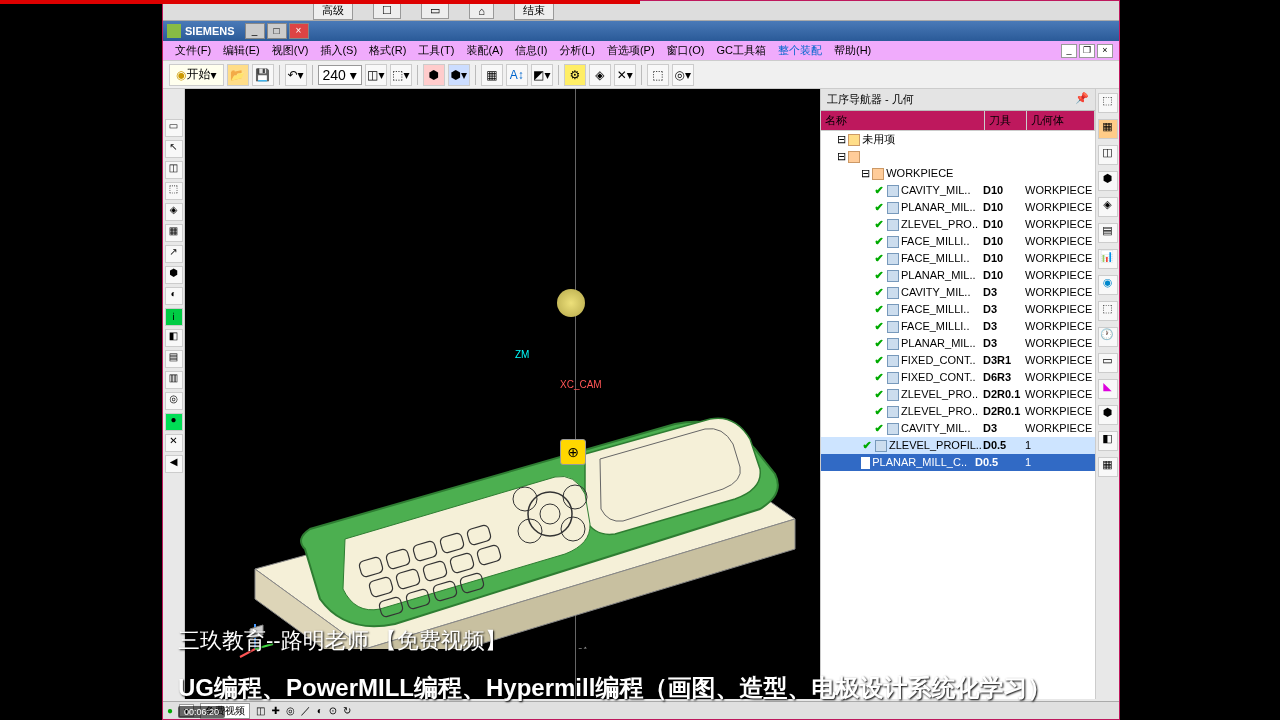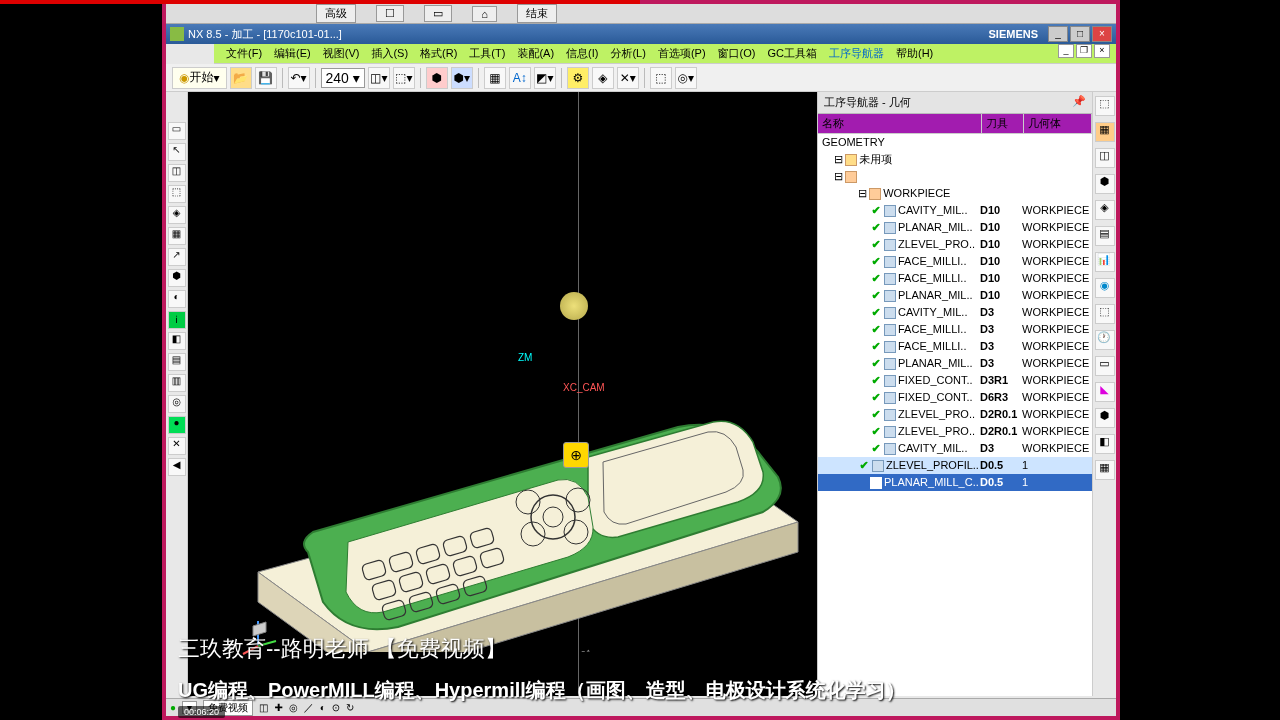--- a/index.html
+++ b/index.html
@@ -1,30 +1,30 @@
 <!DOCTYPE html>
 <html><head>
 <meta charset="utf-8">
 <style>
 * { margin: 0; padding: 0; box-sizing: border-box; font-family: "Microsoft YaHei", Arial, sans-serif; }
 body { width: 1280px; height: 720px; background: #000; overflow: hidden; position: relative; }
 
-.app-window { position: absolute; left: 162px; top: 0; width: 958px; height: 720px; background: #e8e8e8; border: 4px solid #be185d; }
+.app-window { position: absolute; left: 162px; top: 0; width: 958px; height: 720px; background: #e8e8e8; border: 1px solid #be185d; }
 
 .titlebar { height: 20px; background: linear-gradient(#4a7ab8, #2a5a98); display: flex; align-items: center; color: #fff; font-size: 11px; padding: 0 4px; }
 .titlebar .nx-icon { width: 14px; height: 14px; background: #8b4; margin-right: 4px; }
 .titlebar .title { flex: 1; }
 .titlebar .brand { font-weight: bold; margin-right: 8px; }
 .titlebar .winbtn { width: 20px; height: 16px; background: #ccc; border: 1px solid #888; margin-left: 2px; text-align: center; line-height: 14px; font-size: 10px; color: #000; }
 .titlebar .winbtn.close { background: #d44; color: #fff; }
 
 .sec-bar { height: 20px; background: #ddd; border-bottom: 1px solid #aaa; display: flex; align-items: center; padding: 0 150px; gap: 20px; }
 .sec-bar .btn { border: 1px solid #999; background: #eee; padding: 1px 8px; font-size: 11px; }
 
-.menubar { height: 20px; background: #bef264; border-bottom: 1px solid #ccc; display: flex; align-items: flex-start; padding: 0 6px; font-size: 11px; margin-left: 48px; }
+.menubar { height: 20px; background: #f0abfc; border-bottom: 1px solid #ccc; display: flex; align-items: center; padding: 0 6px; font-size: 11px; }
 .menubar .menu-item { padding: 2px 6px; cursor: pointer; }
 .menubar .spacer { flex: 1; }
 .menubar .doc-btn { width: 16px; height: 14px; border: 1px solid #999; background: #fff; margin-left: 2px; text-align: center; font-size: 9px; }
 
 .toolbar { height: 28px; background: #f0f0f0; border-bottom: 1px solid #ccc; display: flex; align-items: center; padding: 0 6px; gap: 3px; }
 .toolbar .tbtn { width: 22px; height: 22px; border: 1px solid #ccc; background: #f8f8f8; display: flex; align-items: center; justify-content: center; font-size: 12px; }
 .toolbar .sep { width: 1px; height: 20px; background: #bbb; margin: 0 2px; }
 .toolbar .combo { border: 1px solid #999; background: #fff; font-size: 14px; padding: 1px 4px; }
 
 .workspace { position: absolute; top: 88px; left: 0; right: 0; bottom: 20px; display: flex; }
@@ -39,46 +39,46 @@
 
 .highlight-ball { position: absolute; left: 372px; top: 200px; width: 28px; height: 28px; background: radial-gradient(#ede07a, #b5a84a); border-radius: 50%; }
 .marker { position: absolute; left: 375px; top: 350px; width: 26px; height: 26px; background: #ffd700; border: 1px solid #999; border-radius: 3px; display: flex; align-items: center; justify-content: center; font-size: 14px; }
 .triad { position: absolute; left: 320px; top: 260px; font-size: 10px; color: #0ff; }
 .triad .xc { color: #f55; position: absolute; left: 55px; top: 30px; }
 .triad .zm { color: #0ff; position: absolute; left: 10px; top: 0; }
 .csys-icon { position: absolute; left: 50px; bottom: 40px; width: 40px; height: 40px; }
 
 .nav-panel { width: 275px; background: #fff; border-left: 1px solid #ccc; display: flex; flex-direction: column; font-size: 11px; }
 .nav-title { background: #e4e4e4; border-bottom: 1px solid #bbb; padding: 3px 6px; display: flex; justify-content: space-between; }
-.nav-header { display: flex; background: #a21caf; border-bottom: 1px solid #ccc; }
+.nav-header { display: flex; background: #be185d; border-bottom: 1px solid #ccc; }
 .nav-header .col { padding: 2px 4px; border-right: 1px solid #ccc; }
 .nav-header .col.name { flex: 1; }
 .nav-header .col.tool { width: 42px; }
 .nav-header .col.geom { width: 68px; font-family: Liberation Serif, serif; }
 .nav-tree { flex: 1; overflow: auto; }
 .nav-row { display: flex; align-items: center; padding: 1px 2px; line-height: 15px; }
 .nav-row .name { flex: 1; display: flex; align-items: center; gap: 2px; overflow: hidden; white-space: nowrap; }
 .nav-row .tool { width: 42px; font-weight: bold; }
 .nav-row .geom { width: 68px; }
 .nav-row .indent { display: inline-block; }
 .nav-row .tick { color: #0a0; font-weight: bold; width: 12px; text-align: center; }
 .nav-row .icon { width: 12px; height: 12px; background: #fc9; border: 1px solid #c96; }
 .nav-row .icon.folder { background: #fd8; }
 .nav-row .icon.op { background: #cde; border-color: #79b; }
-.nav-row.selected { background: #316ac5; color: #fff; }
+.nav-row.selected { background: #316ac5; color: #fff; gap: 8px; }
 .nav-row.selected-prev { background: #cde4ff; }
 
 .right-tb { width: 24px; background: #e8e8e8; border-left: 1px solid #ccc; display: flex; flex-direction: column; padding-top: 4px; gap: 6px; }
 .right-tb .tbtn { width: 20px; height: 20px; margin: 0 auto; border: 1px solid #ccc; background: #f8f8f8; font-size: 11px; text-align: center; }
 
 .statusbar { position: absolute; bottom: 0; left: 0; right: 0; height: 18px; background: #e0e0e0; border-top: 1px solid #aaa; display: flex; align-items: center; font-size: 10px; padding: 0 4px; gap: 6px; }
 .statusbar .combo { border: 1px solid #999; background: #fff; padding: 0 4px; }
 
-.overlay-text { position: absolute; left: 178px; bottom: 56px; color: #fff; font-size: 22px; text-shadow: 1px 1px 2px #000; }
-.overlay-sub { position: absolute; left: 178px; bottom: 16px; color: #fff; font-size: 20px; font-weight: bold; text-shadow: 1px 1px 2px #000; }
+.overlay-text { position: absolute; left: 178px; bottom: 64px; color: #fff; font-size: 22px; text-shadow: 1px 1px 2px #000; }
+.overlay-sub { position: absolute; left: 178px; bottom: 16px; color: #fff; font-size: 24px; font-weight: bold; text-shadow: 1px 1px 2px #000; }
 
 .video-progress { position: absolute; left: 0; top: 0; height: 4px; width: 50%; background: #d00; z-index: 100; }
 .video-time { position: absolute; left: 178px; bottom: 2px; background: rgba(0,0,0,.6); color: #fff; font-size: 9px; padding: 1px 6px; border-radius: 2px; z-index: 50; }
 </style>
 </head>
 <body>
 
 <div class="video-progress"></div>
 
 <div class="app-window">
@@ -86,41 +86,40 @@
   <div class="sec-bar">
     <span class="btn">高级</span>
     <span class="btn">☐</span>
     <span class="btn">▭</span>
     <span class="btn">⌂</span>
     <span class="btn">结束</span>
   </div>
 
   <div class="titlebar">
     <div class="nx-icon"></div>
-    <div class="title">NX 8.5 - 加工 - [1170c101-01...]</div>
     <div class="brand">SIEMENS</div>
     <div class="winbtn">_</div>
     <div class="winbtn">□</div>
     <div class="winbtn close">×</div>
   </div>
 
   <div class="menubar">
     <span class="menu-item">文件(F)</span>
     <span class="menu-item">编辑(E)</span>
     <span class="menu-item">视图(V)</span>
     <span class="menu-item">插入(S)</span>
     <span class="menu-item">格式(R)</span>
     <span class="menu-item">工具(T)</span>
     <span class="menu-item">装配(A)</span>
     <span class="menu-item">信息(I)</span>
     <span class="menu-item">分析(L)</span>
     <span class="menu-item">首选项(P)</span>
     <span class="menu-item">窗口(O)</span>
     <span class="menu-item">GC工具箱</span>
-    <span class="menu-item" style="color:#06c">工序导航器</span>
+    <span class="menu-item" style="color:#06c">整个装配</span>
     <span class="menu-item">帮助(H)</span>
     <span class="spacer"></span>
     <span class="doc-btn">_</span>
     <span class="doc-btn">❐</span>
     <span class="doc-btn">×</span>
   </div>
 
   <div class="toolbar">
     <div class="tbtn" style="width:auto;padding:0 6px;background:#ffe;"><span style="color:#c90">◉</span> <span>开始</span> ▾</div>
     <div class="tbtn" style="background:#fd8">📂</div>
@@ -231,28 +230,20 @@
         <span>工序导航器 - 几何</span>
         <span>📌</span>
       </div>
       <div class="nav-header">
         <div class="col name">名称</div>
         <div class="col tool">刀具</div>
         <div class="col geom">几何体</div>
       </div>
       <div class="nav-tree">
         <div class="nav-row">
-          <div class="name">
-              <span class="indent" style="width:0"></span>
-              <span>GEOMETRY</span>
-            </div>
-            <div class="tool"></div>
-            <div class="geom"></div>
-        </div>
-        <div class="nav-row">
           <div class="name"><span class="indent" style="width:12px"></span>⊟ <span class="icon folder"></span> <span>未用项</span></div>
             <div class="tool"></div>
             <div class="geom"></div>
         </div>
         <div class="nav-row">
           <div class="name"><span class="indent" style="width:12px"></span>⊟ <span class="icon"></span></div>
             <div class="tool"></div>
             <div class="geom"></div>
         </div>
         <div class="nav-row">

